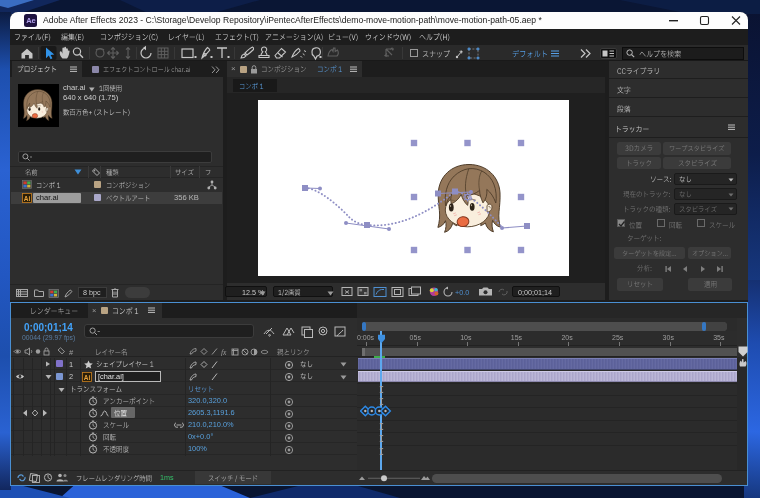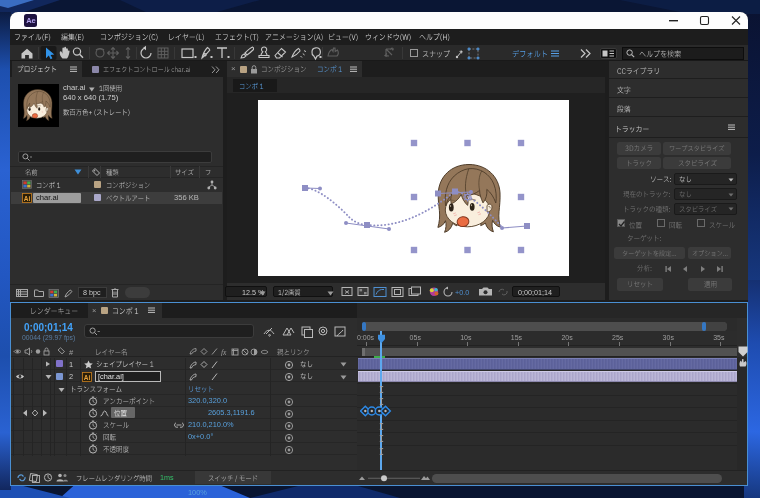--- a/index.html
+++ b/index.html
@@ -19,20 +19,21 @@
       <path d="M0 0 L60 0 L18 14 L0 14 Z" fill="#11275c"></path>
       <path d="M0 0 L34 0 L8 8 L0 6 Z" fill="#3a6dc2"></path>
       <path d="M120 0 L260 0 L210 14 L150 14 Z" fill="#0d1e48"></path>
       <path d="M620 0 L760 0 L760 14 L690 14 Z" fill="#0c1d44"></path>
     </svg>
 <div style="position:absolute;left:0;top:12px;width:11px;height:478px;background:linear-gradient(180deg,#0c1c42 0%,#1d4fae 12%,#2a62d2 33%,#2257c2 55%,#1d4fae 72%,#2a62d2 88%,#12275e 100%);"></div>
 <div style="position:absolute;left:10px;top:12px;width:738px;height:474px;background:#1d1d1d;border-radius:8px 8px 0 0;"></div>
 <div style="position:absolute;left:10px;top:12px;width:738px;height:17px;background:#fdfdfd;border-radius:8px 8px 0 0;"></div>
 <div style="position:absolute;left:24px;top:14px;width:13px;height:13px;background:#1e1340;border-radius:2.5px;"></div>
 <div style="position:absolute;left:26.2px;top:16.5px;font:700 7.5px 'Liberation Sans',sans-serif;color:#b4a3f0;line-height:7.5px;white-space:nowrap;">Ae</div>
+<div style="position:absolute;left:43px;top:16px;font:400 8.6px 'Liberation Sans',sans-serif;color:#1b1b1b;line-height:8.6px;white-space:nowrap;">Adobe After Effects 2023 - C:\Storage\Develop Repository\iPentecAfterEffects\demo-move-motion-path\move-motion-path-05.aep *</div>
 <svg style="position:absolute;left:668px;top:14px" width="78" height="13" viewBox="0 0 78 13">
       <rect x="1" y="6" width="9" height="1.4" fill="#222"></rect>
       <rect x="32.5" y="2.5" width="8" height="8" fill="none" stroke="#222" stroke-width="1.1" rx="1.5"></rect>
       <path d="M64 2.5 L72 10.5 M72 2.5 L64 10.5" stroke="#222" stroke-width="1.1"></path>
     </svg>
 <div style="position:absolute;left:10px;top:29px;width:738px;height:16px;background:#1d1d1d;"></div>
 <svg style="position:absolute;overflow:visible;left:14.0px;top:40.2px" width="1" height="1">
       <path d="M0.9 -5.6H5.8Q5.8 -4.1 5.4 -2.9Q5.0 -1.8 4.2 -1.1Q3.4 -0.3 2.2 0.1L1.9 -0.5Q3.1 -0.8 3.8 -1.4Q4.5 -2.1 4.8 -2.9Q5.2 -3.8 5.2 -5.1H0.9Z M10.7 -2.2Q11.2 -2.5 11.6 -2.9Q12.0 -3.3 12.2 -3.8H8.2V-4.4H12.7V-3.9Q12.5 -3.2 12.0 -2.7Q11.6 -2.1 10.9 -1.7ZM8.5 0.0Q9.0 -0.2 9.4 -0.5Q9.7 -0.8 9.9 -1.2Q10.0 -1.6 10.0 -2.2V-3.2H10.5V-2.1Q10.5 -1.2 10.1 -0.6Q9.7 0.1 8.7 0.5Z M19.9 -5.7Q19.1 -4.7 18.0 -3.9V0.2H17.5V-3.6Q16.2 -2.7 14.8 -2.1L14.6 -2.7Q16.0 -3.2 17.3 -4.1Q18.6 -5.0 19.6 -6.1Z M27.3 -3.1Q27.0 -1.9 26.4 -1.1Q25.8 -0.3 25.0 0.1H24.6V-6.1H25.1V-0.5Q26.3 -1.3 26.9 -3.4ZM22.9 -6.1H23.3V-3.7Q23.3 -2.3 23.0 -1.4Q22.6 -0.5 21.8 0.2L21.4 -0.3Q22.2 -0.8 22.5 -1.6Q22.9 -2.4 22.9 -3.7Z M29.7 -6.3H30.3Q29.9 -5.9 29.6 -5.4Q29.3 -4.8 29.1 -4.2Q28.9 -3.5 28.9 -2.9V-2.2Q28.9 -1.6 29.1 -1.0Q29.3 -0.4 29.6 0.2Q29.9 0.8 30.3 1.1H29.7Q29.4 0.8 29.1 0.2Q28.8 -0.4 28.6 -1.1Q28.4 -1.8 28.4 -2.6Q28.4 -3.4 28.6 -4.1Q28.8 -4.8 29.1 -5.4Q29.4 -6.0 29.7 -6.3Z M31.5 -2.6V0.0H30.9V-5.8H34.0V-5.2H31.5V-3.2H33.8V-2.6Z M34.9 1.1H34.3Q34.7 0.8 35.0 0.2Q35.3 -0.4 35.5 -1.0Q35.6 -1.6 35.6 -2.2V-2.9Q35.6 -3.5 35.5 -4.2Q35.3 -4.8 35.0 -5.4Q34.7 -5.9 34.3 -6.3H34.9Q35.2 -6.0 35.5 -5.4Q35.8 -4.8 36.0 -4.1Q36.2 -3.4 36.2 -2.6Q36.2 -1.8 36.0 -1.1Q35.8 -0.4 35.5 0.2Q35.2 0.8 34.9 1.1Z" fill="#d4d4d4"></path>
     </svg>
 <svg style="position:absolute;overflow:visible;left:61.0px;top:40.2px" width="1" height="1">
@@ -691,21 +692,21 @@
       <path d="M13 1 L15.8 4 L13 7 L10.2 4 Z" fill="none" stroke="#b9b9b9" stroke-width="0.9"></path>
       <path d="M21 0.8 L21 7.2 L25 4 Z" fill="#b9b9b9"></path>
     </svg>
 <svg style="position:absolute;left:100px;top:409.5px" width="9" height="7" viewBox="0 0 9 7">
       <path d="M0.5 6 C3 6 2.6 1 4.7 1 C6.8 1 6.6 6 8.5 6" fill="none" stroke="#b9b9b9" stroke-width="1"></path>
     </svg>
 <div style="position:absolute;left:111px;top:407.0px;width:24px;height:11px;background:#666;border-radius:1px;"></div>
 <svg style="position:absolute;overflow:visible;left:114.0px;top:415.8px" width="1" height="1">
       <path d="M2.0 -6.1Q1.8 -5.0 1.5 -4.2V0.5H1.1V-3.4Q0.8 -2.9 0.5 -2.5L0.2 -2.9Q0.7 -3.6 1.1 -4.4Q1.4 -5.2 1.7 -6.3ZM2.0 -4.5V-5.0H3.8V-6.2H4.2V-5.0H6.1V-4.5ZM6.2 -0.2V0.2H1.8V-0.2H4.3Q4.8 -2.1 5.1 -4.1L5.5 -4.0Q5.2 -1.9 4.7 -0.2ZM3.2 -0.7Q2.9 -2.5 2.6 -3.9L2.9 -4.0Q3.4 -2.6 3.5 -0.9Z M12.7 -4.2V-3.8H10.0L10.0 -3.6Q9.9 -3.5 9.9 -3.3H12.0V-0.6H8.3V-3.3H9.5Q9.6 -3.7 9.6 -3.8H6.8V-4.2H9.7Q9.8 -4.6 9.8 -4.7H7.0V-6.0H12.5V-4.7H10.2L10.1 -4.2ZM8.7 -5.6H7.4V-5.0H8.7ZM9.1 -5.6V-5.0H10.4V-5.6ZM10.8 -5.0H12.1V-5.6H10.8ZM7.2 -3.3H7.6V-0.2H12.7V0.2H7.6V0.6H7.2ZM8.7 -2.6H11.6V-3.0H8.7ZM11.6 -2.2H8.7V-1.8H11.6ZM8.7 -1.4V-0.9H11.6V-1.4Z" fill="#f0f0f0"></path>
     </svg>
-<div style="position:absolute;left:188px;top:408.8px;font:400 7.4px 'Liberation Sans',sans-serif;color:#58a0dc;line-height:7.4px;white-space:nowrap;margin-left:20px;">2605.3,1191.6</div>
+<div style="position:absolute;left:188px;top:408.8px;font:400 7.4px 'Liberation Sans',sans-serif;color:#58a0dc;line-height:7.4px;white-space:nowrap;">2605.3,1191.6</div>
 <svg style="position:absolute;left:284px;top:408.5px" width="10" height="10" viewBox="0 0 10 10">
       <circle cx="5" cy="5" r="3.6" fill="none" stroke="#9a9a9a" stroke-width="1"></circle>
       <circle cx="5" cy="5" r="1.4" fill="#9a9a9a"></circle>
     </svg>
 <svg style="position:absolute;left:88px;top:420.0px" width="10" height="10" viewBox="0 0 10 10">
       <circle cx="5" cy="5.5" r="3.6" fill="none" stroke="#b9b9b9" stroke-width="1"></circle>
       <path d="M3.8 1 L6.2 1 M5 1 L5 2 M7.5 2.5 L8.3 1.7" stroke="#b9b9b9" stroke-width="0.9"></path>
       <path d="M5 3.5 L5 5.5 L6.5 6.5" stroke="#b9b9b9" stroke-width="0.8" fill="none"></path>
     </svg>
 <svg style="position:absolute;overflow:visible;left:103.0px;top:427.8px" width="1" height="1">
@@ -733,21 +734,21 @@
       <circle cx="5" cy="5" r="1.4" fill="#9a9a9a"></circle>
     </svg>
 <svg style="position:absolute;left:88px;top:444.0px" width="10" height="10" viewBox="0 0 10 10">
       <circle cx="5" cy="5.5" r="3.6" fill="none" stroke="#b9b9b9" stroke-width="1"></circle>
       <path d="M3.8 1 L6.2 1 M5 1 L5 2 M7.5 2.5 L8.3 1.7" stroke="#b9b9b9" stroke-width="0.9"></path>
       <path d="M5 3.5 L5 5.5 L6.5 6.5" stroke="#b9b9b9" stroke-width="0.8" fill="none"></path>
     </svg>
 <svg style="position:absolute;overflow:visible;left:103.0px;top:451.8px" width="1" height="1">
       <path d="M6.2 -1.9 5.9 -1.4 3.5 -3.4Q3.5 -3.4 3.5 -3.4Q3.4 -3.4 3.4 -3.3V0.5H3.0V-3.7Q2.6 -3.0 1.9 -2.4Q1.3 -1.9 0.5 -1.4L0.3 -1.8Q1.5 -2.5 2.2 -3.4Q3.0 -4.3 3.3 -5.3H0.4V-5.8H6.1V-5.3H3.7Q3.6 -4.9 3.4 -4.5V-3.6H3.5L3.6 -3.7Q3.6 -3.8 3.7 -3.8Q3.7 -3.8 3.8 -3.8Z M8.3 -3.4Q9.0 -3.6 9.4 -3.9Q9.9 -4.2 10.1 -4.5H8.4V-4.9H10.3V-5.5Q9.5 -5.4 8.8 -5.4L8.7 -5.9Q10.9 -5.9 12.3 -6.2L12.5 -5.8Q11.7 -5.6 10.7 -5.5V-4.9H12.8V-4.5H10.9Q11.2 -4.2 11.6 -3.9Q12.1 -3.7 12.8 -3.4L12.7 -3.0Q11.8 -3.4 11.3 -3.7Q10.8 -4.1 10.8 -4.5H10.7V-3.2H10.3V-4.5H10.3Q10.2 -4.1 9.8 -3.7Q9.3 -3.4 8.5 -3.0ZM7.9 -4.2Q7.4 -5.2 6.9 -5.8L7.3 -6.1Q7.5 -5.7 7.8 -5.3Q8.1 -4.9 8.3 -4.5ZM8.0 -1.3Q8.0 -0.7 8.4 -0.4Q8.8 -0.1 9.4 -0.1H12.8L12.7 0.4H9.4Q8.7 0.4 8.3 0.1Q7.8 -0.3 7.8 -0.8H7.8Q7.7 -0.4 7.5 -0.1Q7.3 0.3 6.9 0.5L6.8 0.0Q7.2 -0.2 7.4 -0.5Q7.6 -0.8 7.6 -1.4V-3.0H6.8V-3.5H8.0ZM11.5 -1.0Q11.7 -1.0 11.8 -1.0Q11.9 -1.1 11.9 -1.2Q12.0 -1.5 12.0 -1.9H10.9Q11.1 -2.2 11.2 -2.6H10.2Q10.1 -1.9 9.7 -1.3Q9.4 -0.8 8.7 -0.5L8.5 -0.9Q9.1 -1.1 9.4 -1.6Q9.7 -2.0 9.8 -2.6H8.9V-3.0H11.6V-2.7Q11.5 -2.4 11.4 -2.2H12.4Q12.4 -1.8 12.4 -1.5Q12.3 -1.2 12.3 -1.0Q12.2 -0.8 12.1 -0.7Q11.9 -0.6 11.6 -0.6H10.7L10.6 -1.0Z M16.3 -5.9H19.0V-0.1Q19.0 0.2 18.9 0.3Q18.8 0.4 18.6 0.4H17.4L17.3 -0.1H18.6V-1.9H16.6Q16.5 -1.2 16.3 -0.6Q16.1 -0.1 15.8 0.5L15.4 0.2Q15.8 -0.4 16.0 -0.9Q16.2 -1.5 16.2 -2.1Q16.3 -2.8 16.3 -3.9ZM13.5 -5.9H15.6V-0.7H14.0V-0.1H13.5ZM15.2 -3.7V-5.5H13.9V-3.7ZM18.6 -4.1V-5.5H16.7V-4.1ZM18.6 -2.3V-3.7H16.7Q16.7 -2.9 16.7 -2.3ZM13.9 -3.2V-1.2H15.2V-3.2Z M23.2 -5.6H25.7V-5.2H20.7V-3.6Q20.7 -0.9 20.1 0.5L19.8 0.1Q20.1 -0.5 20.2 -1.5Q20.3 -2.4 20.3 -3.7V-5.6H22.8V-6.2H23.2ZM24.2 -4.9H24.6V-4.2H25.7V-3.8H24.6V-2.6H21.9V-3.8H21.0V-4.2H21.9V-4.9H22.3V-4.2H24.2ZM22.3 -3.0H24.2V-3.8H22.3ZM25.1 -1.8Q24.7 -1.0 23.7 -0.4Q24.5 -0.1 25.7 0.1L25.6 0.6Q24.3 0.3 23.3 -0.1Q22.2 0.4 20.8 0.6L20.7 0.1Q21.9 -0.0 22.8 -0.4Q22.3 -0.7 21.7 -1.3L21.9 -1.6Q22.6 -1.0 23.3 -0.6Q24.1 -1.1 24.6 -1.7H21.2V-2.1H25.1Z" fill="#b9b9b9"></path>
     </svg>
-<div style="position:absolute;left:188px;top:444.8px;font:400 7.4px 'Liberation Sans',sans-serif;color:#58a0dc;line-height:7.4px;white-space:nowrap;margin-top:44px;">100%</div>
+<div style="position:absolute;left:188px;top:444.8px;font:400 7.4px 'Liberation Sans',sans-serif;color:#58a0dc;line-height:7.4px;white-space:nowrap;">100%</div>
 <svg style="position:absolute;left:284px;top:444.5px" width="10" height="10" viewBox="0 0 10 10">
       <circle cx="5" cy="5" r="3.6" fill="none" stroke="#9a9a9a" stroke-width="1"></circle>
       <circle cx="5" cy="5" r="1.4" fill="#9a9a9a"></circle>
     </svg>
 <div style="position:absolute;left:357px;top:318px;width:380px;height:167px;background:#2b2b2b;"></div>
 <div style="position:absolute;left:357px;top:303px;width:390px;height:15px;background:#262626;"></div>
 <div style="position:absolute;left:362px;top:322px;width:365px;height:9px;background:#4e4e4e;border-radius:4px;"></div>
 <div style="position:absolute;left:706px;top:322px;width:21px;height:9px;background:#424242;border-radius:0 4px 4px 0;"></div>
 <div style="position:absolute;left:362px;top:322px;width:4px;height:9px;background:#3577c2;border-radius:2px;"></div>
 <div style="position:absolute;left:702px;top:322px;width:4px;height:9px;background:#3577c2;border-radius:2px;"></div>

